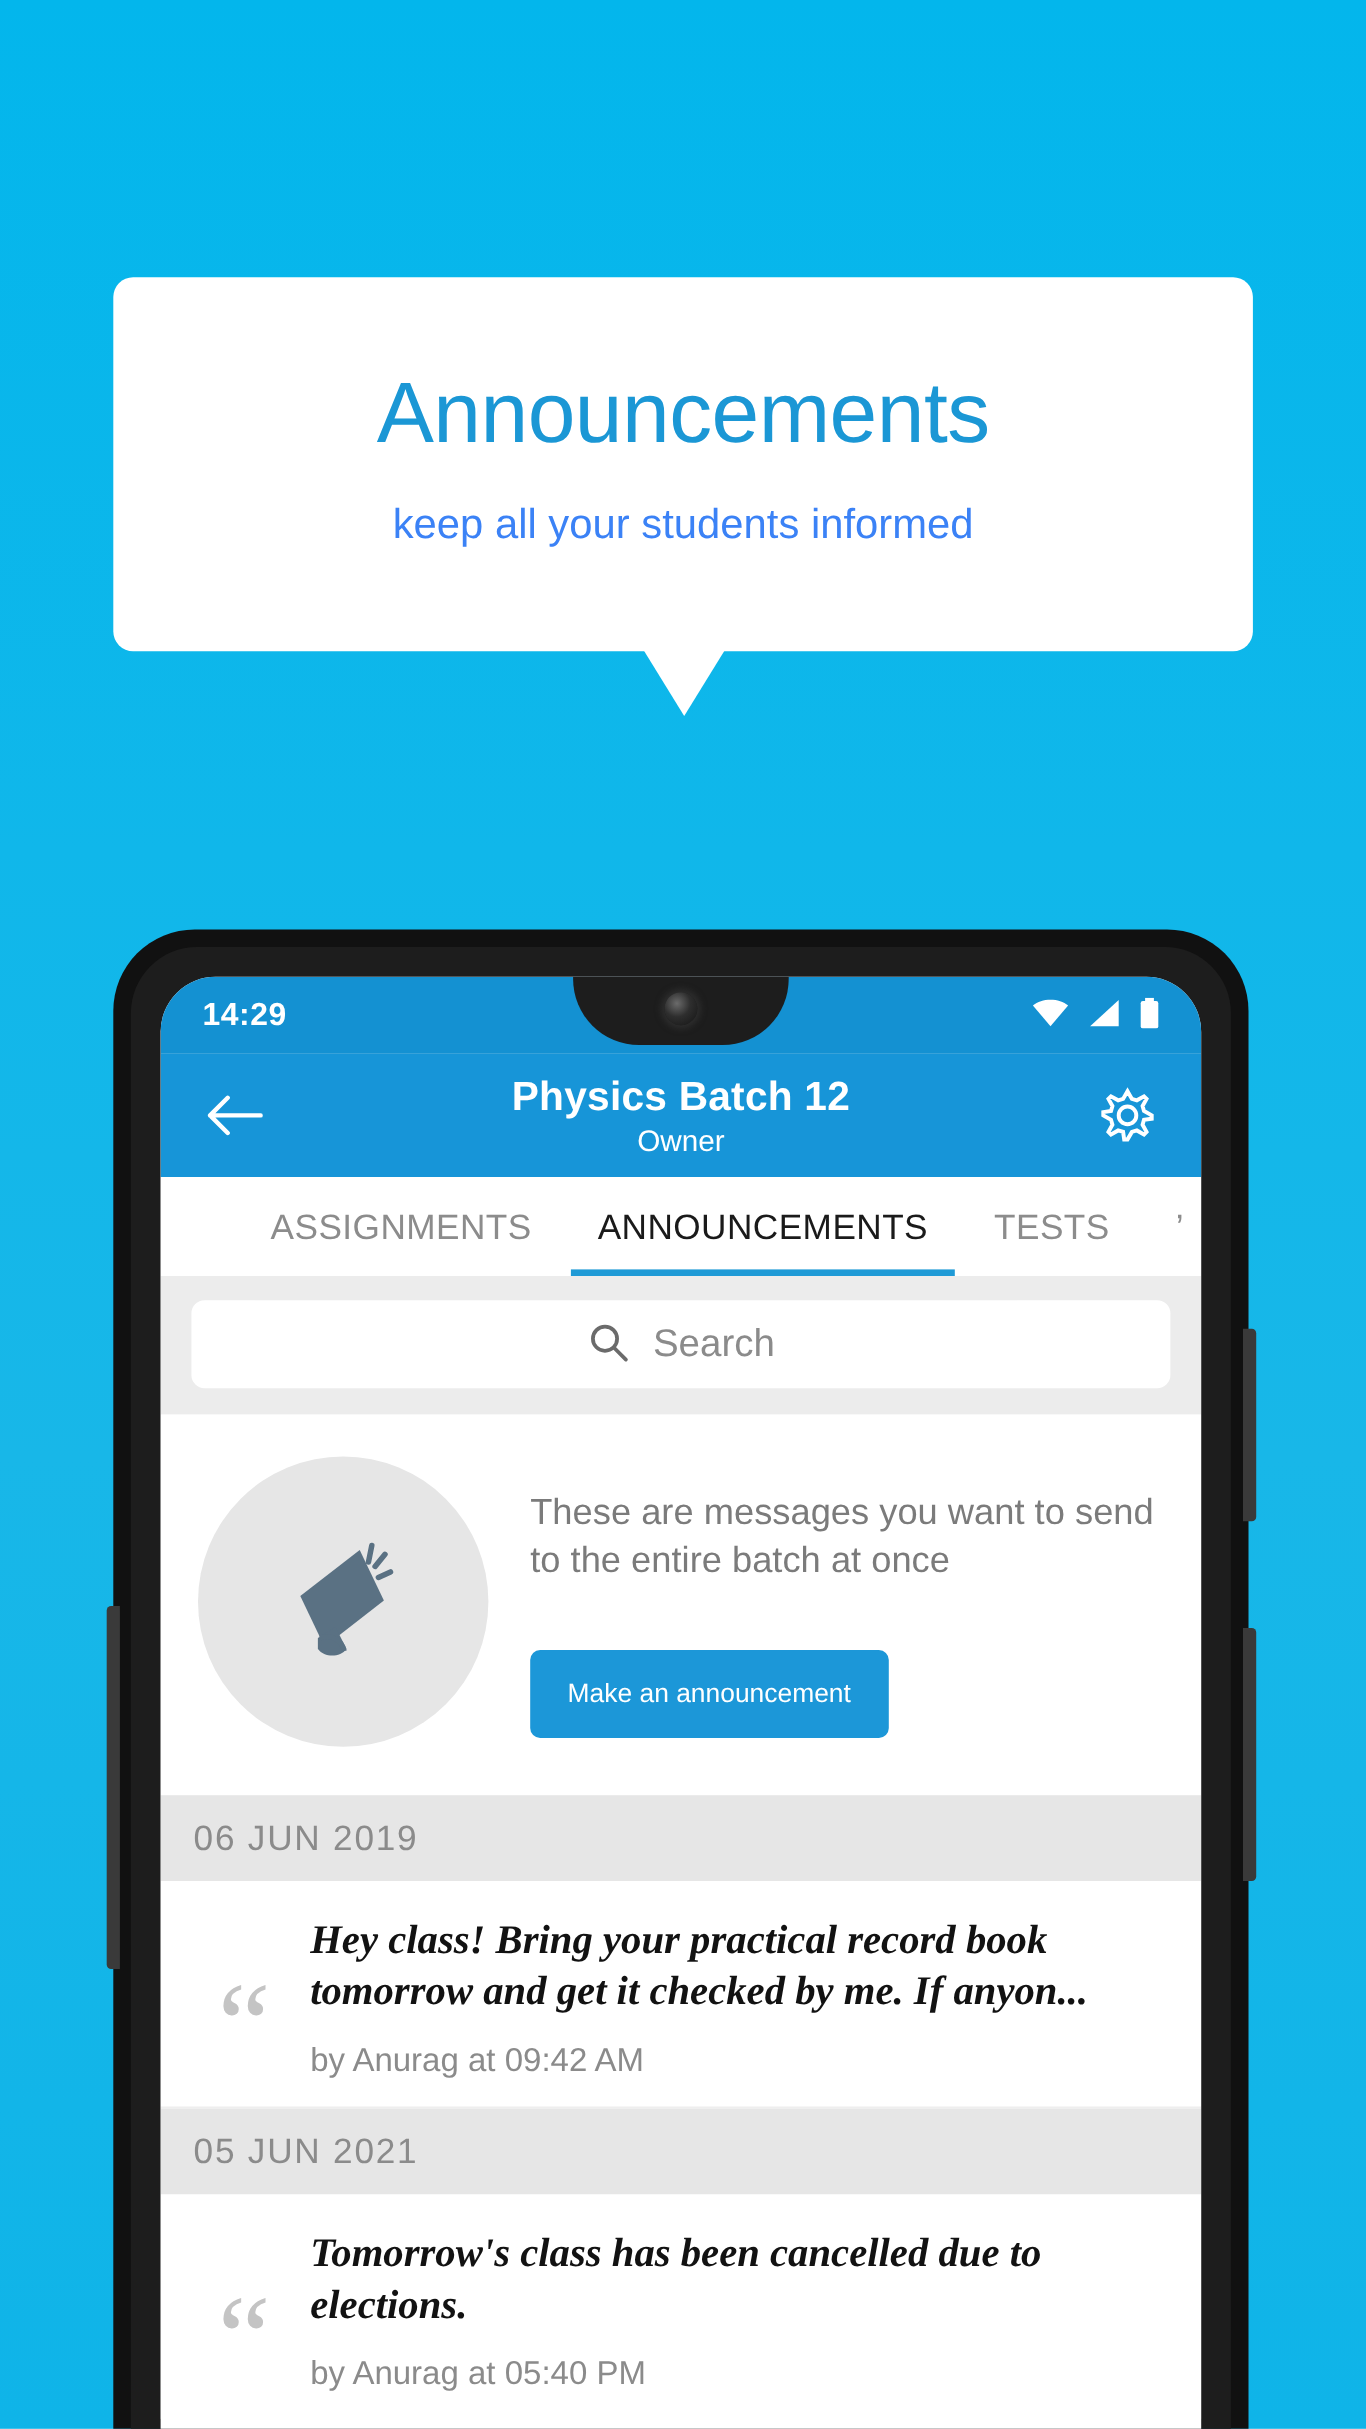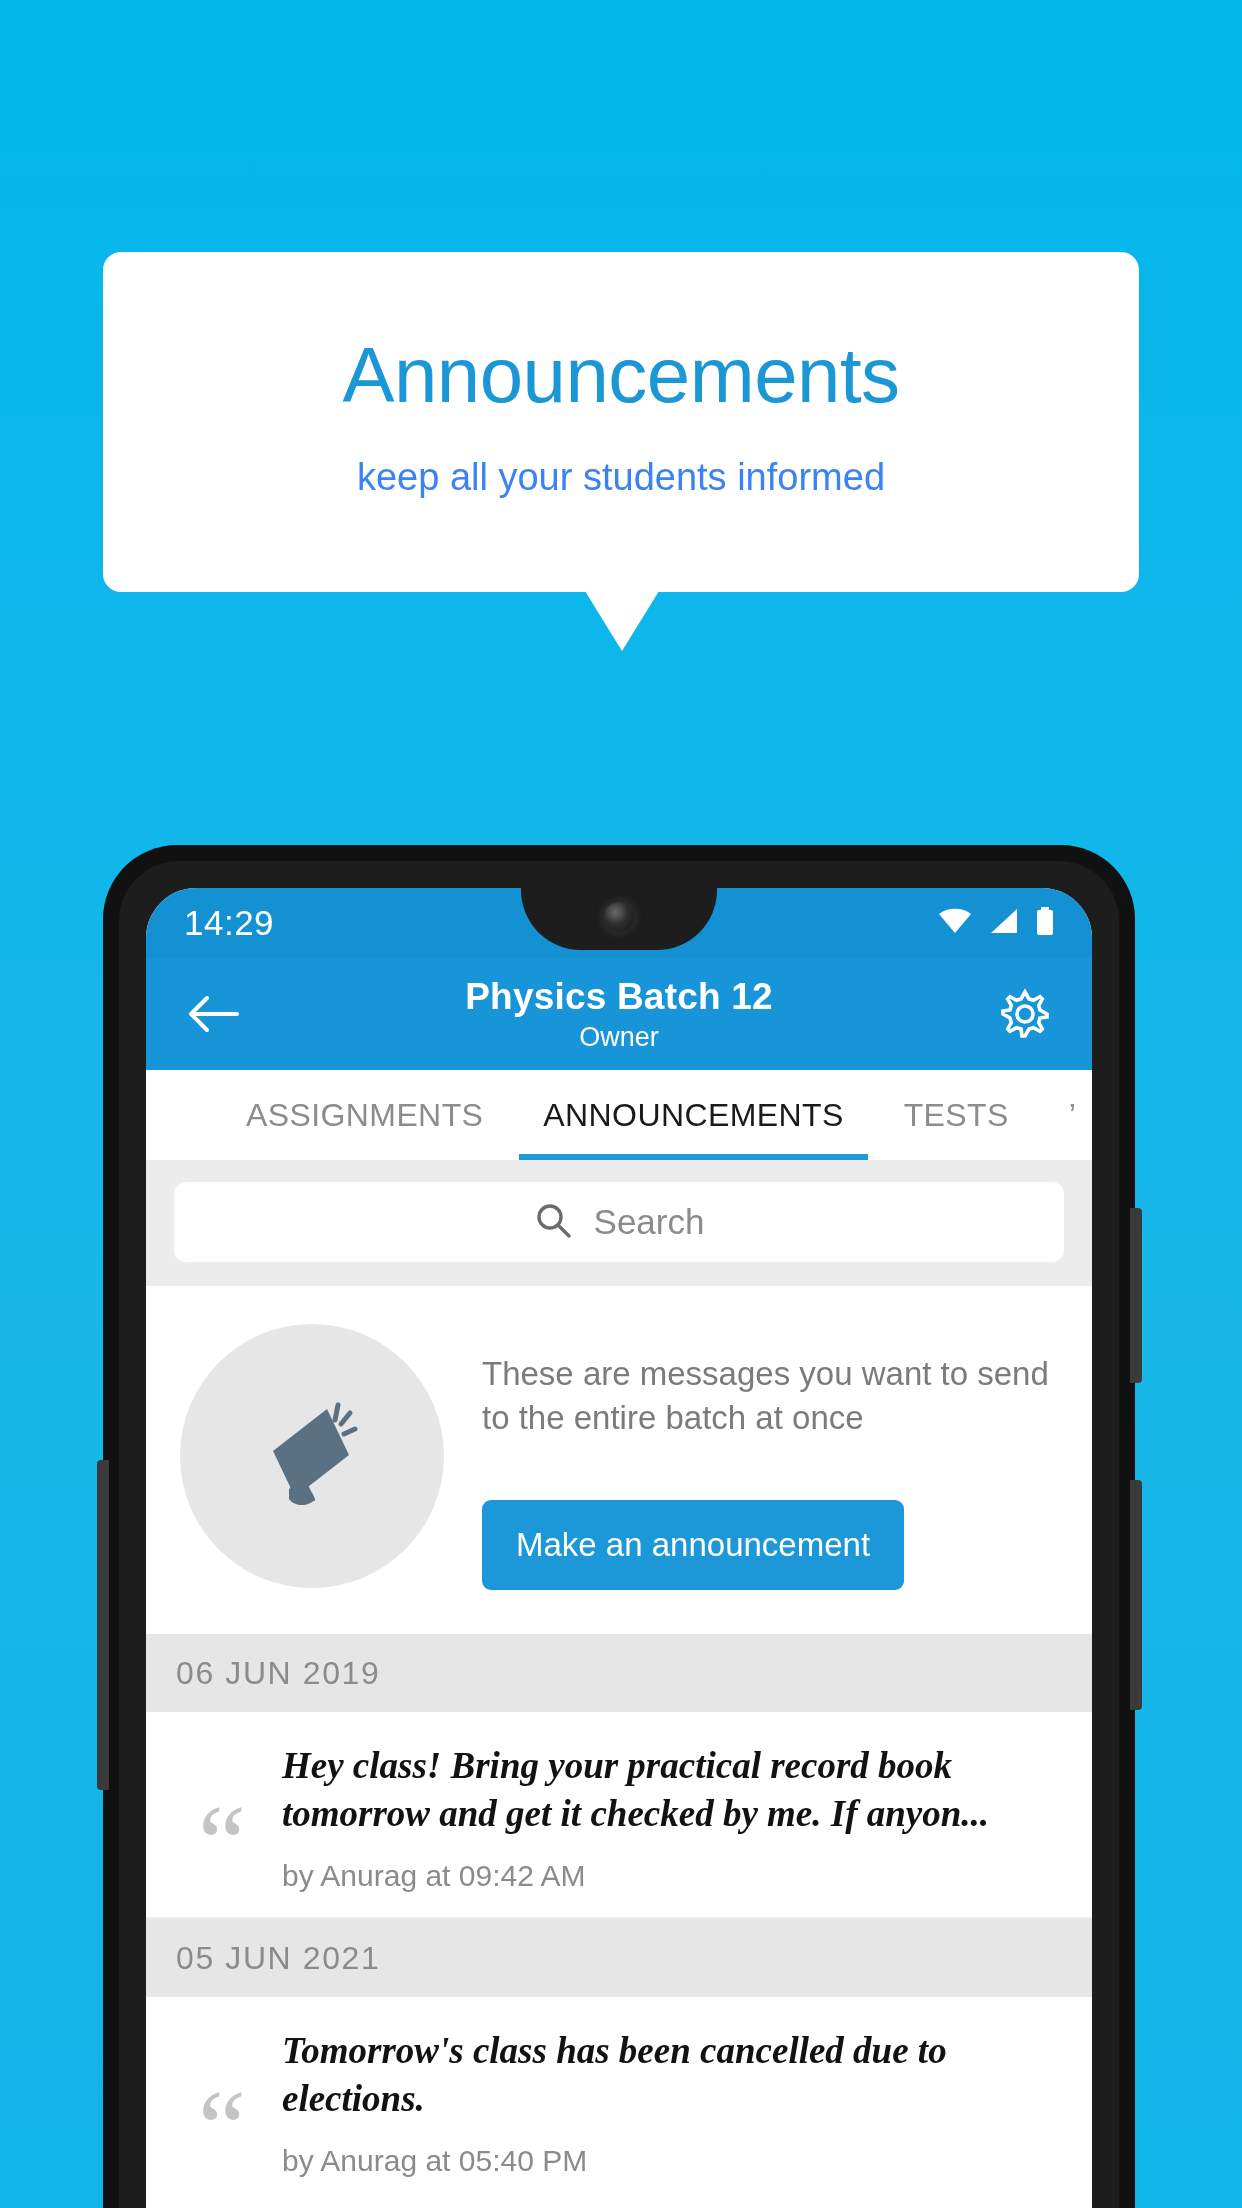--- a/index.html
+++ b/index.html
@@ -55,21 +55,21 @@
   #btn-right-bottom{
     position:absolute; left:1130px; top:1480px; width:12px; height:230px;
     background:#3a3a3a; border-radius:0 4px 4px 0;
   }
 
   
   #status-bar{
     position:relative; height:70px; background:#1491d2;
     display:flex; align-items:center; padding:0 38px;
   }
-  #status-time{ color:#fff; font-size:35px; font-weight:400; letter-spacing:0.5px; }
+  #status-time{ color:#fff; font-size:29px; font-weight:700; letter-spacing:0.5px; }
   #status-icons{ margin-left:auto; display:flex; align-items:center; gap:17px; }
   .si{ display:block; }
   
   #notch{
     position:absolute; left:50%; transform:translateX(-50%); top:0;
     width:196px; height:62px; background:#1d1d1d;
     border-radius:0 0 60px 60px;
   }
   #notch-cam{
     position:absolute; left:50%; transform:translateX(-50%); top:14px;
@@ -125,21 +125,21 @@
     padding:38px 30px 44px 34px; gap:38px;
   }
   #megaphone-circle{
     width:264px; height:264px; min-width:264px; border-radius:50%;
     background:#e6e6e6; display:flex; align-items:center; justify-content:center;
   }
   #make-right{ flex:1; padding-top:28px; }
   #make-desc{ color:#7b7b7b; font-size:33px; line-height:1.34; }
   #make-button{
     margin-top:60px; display:inline-flex; align-items:center; justify-content:center;
-    background:#1c97d8; color:#ffffff; font-size:33px;
+    background:#1c97d8; color:#ffffff; font-size:24px;
     border-radius:9px; padding:26px 34px; border:none;
   }
 
   
   .date-header{
     background:#e6e6e6; height:78px; display:flex; align-items:center;
     padding-left:30px; color:#8b8b8b; font-size:32px; letter-spacing:1.6px;
   }
   .announcement{
     background:#ffffff; display:flex; padding:30px 26px 24px 30px; gap:14px;

